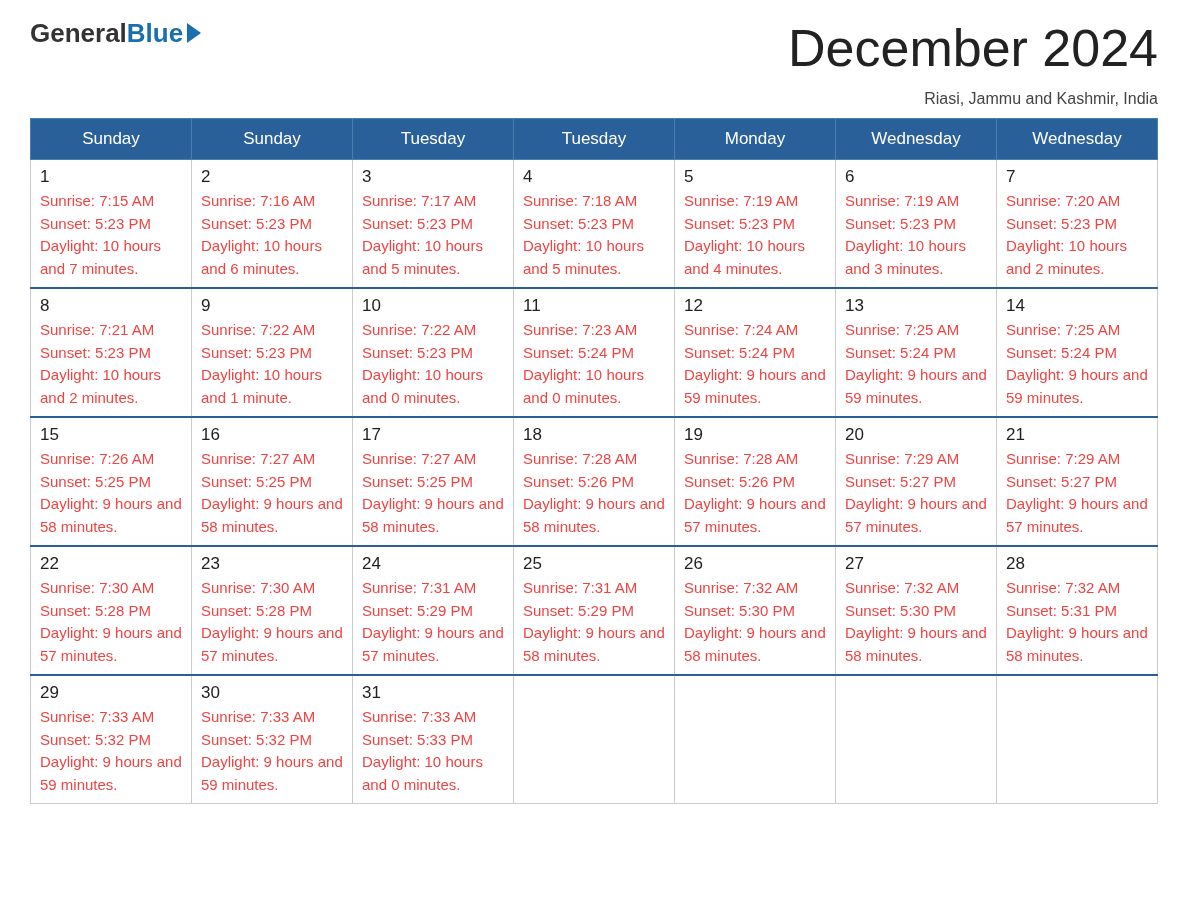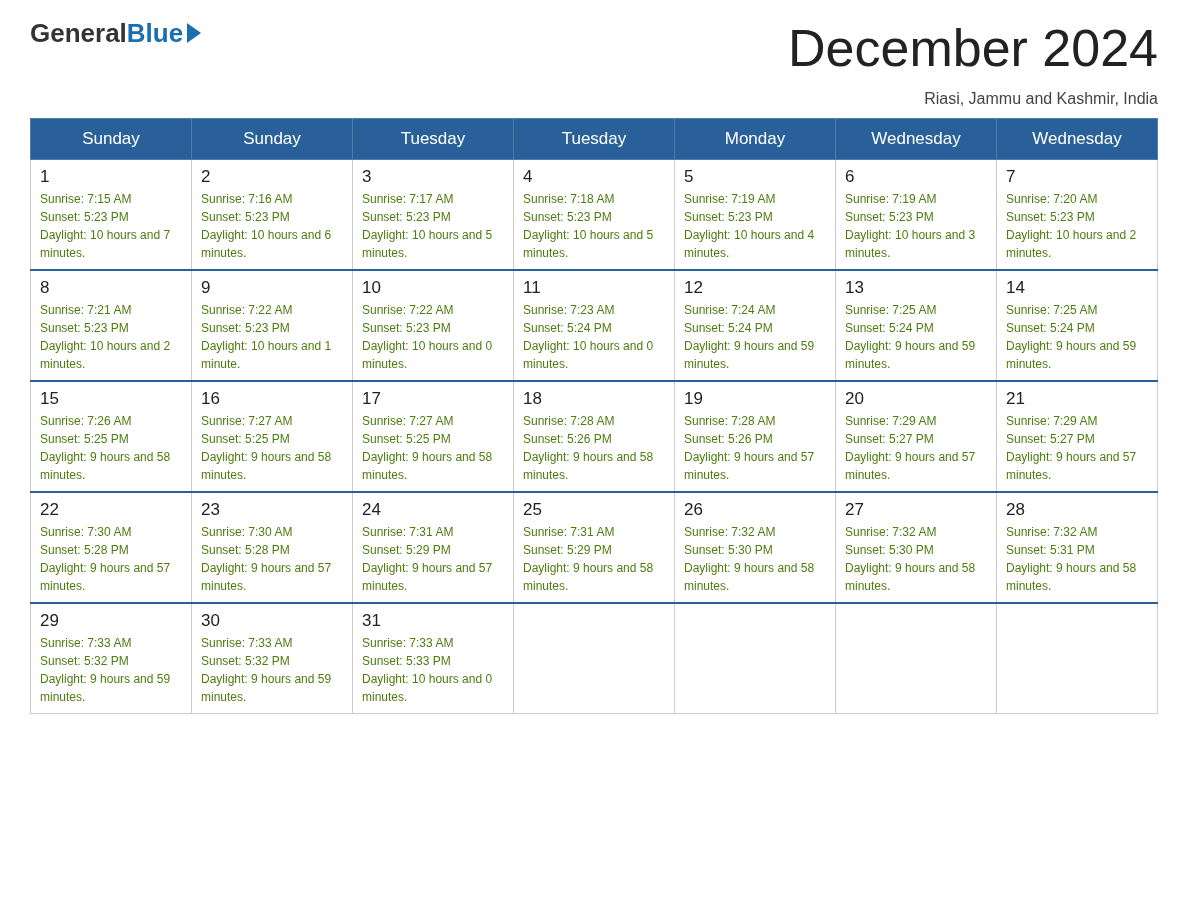--- a/index.html
+++ b/index.html
@@ -83,23 +83,23 @@
       background: #fff;
     }
     .day-num {
       font-size: 17px;
       font-weight: normal;
       color: #222;
       display: block;
       margin-bottom: 3px;
     }
     .day-info {
-      font-size: 12px;
+      font-size: 15px;
       line-height: 1.5;
-      color: #4d7c0f;
+      color: #ef4444;
     }
     .empty-cell {
       background: #fff;
     }
     .top-border-row td {
       border-top: 2px solid #2a6099;
     }
   </style>
 </head>
 <body>

